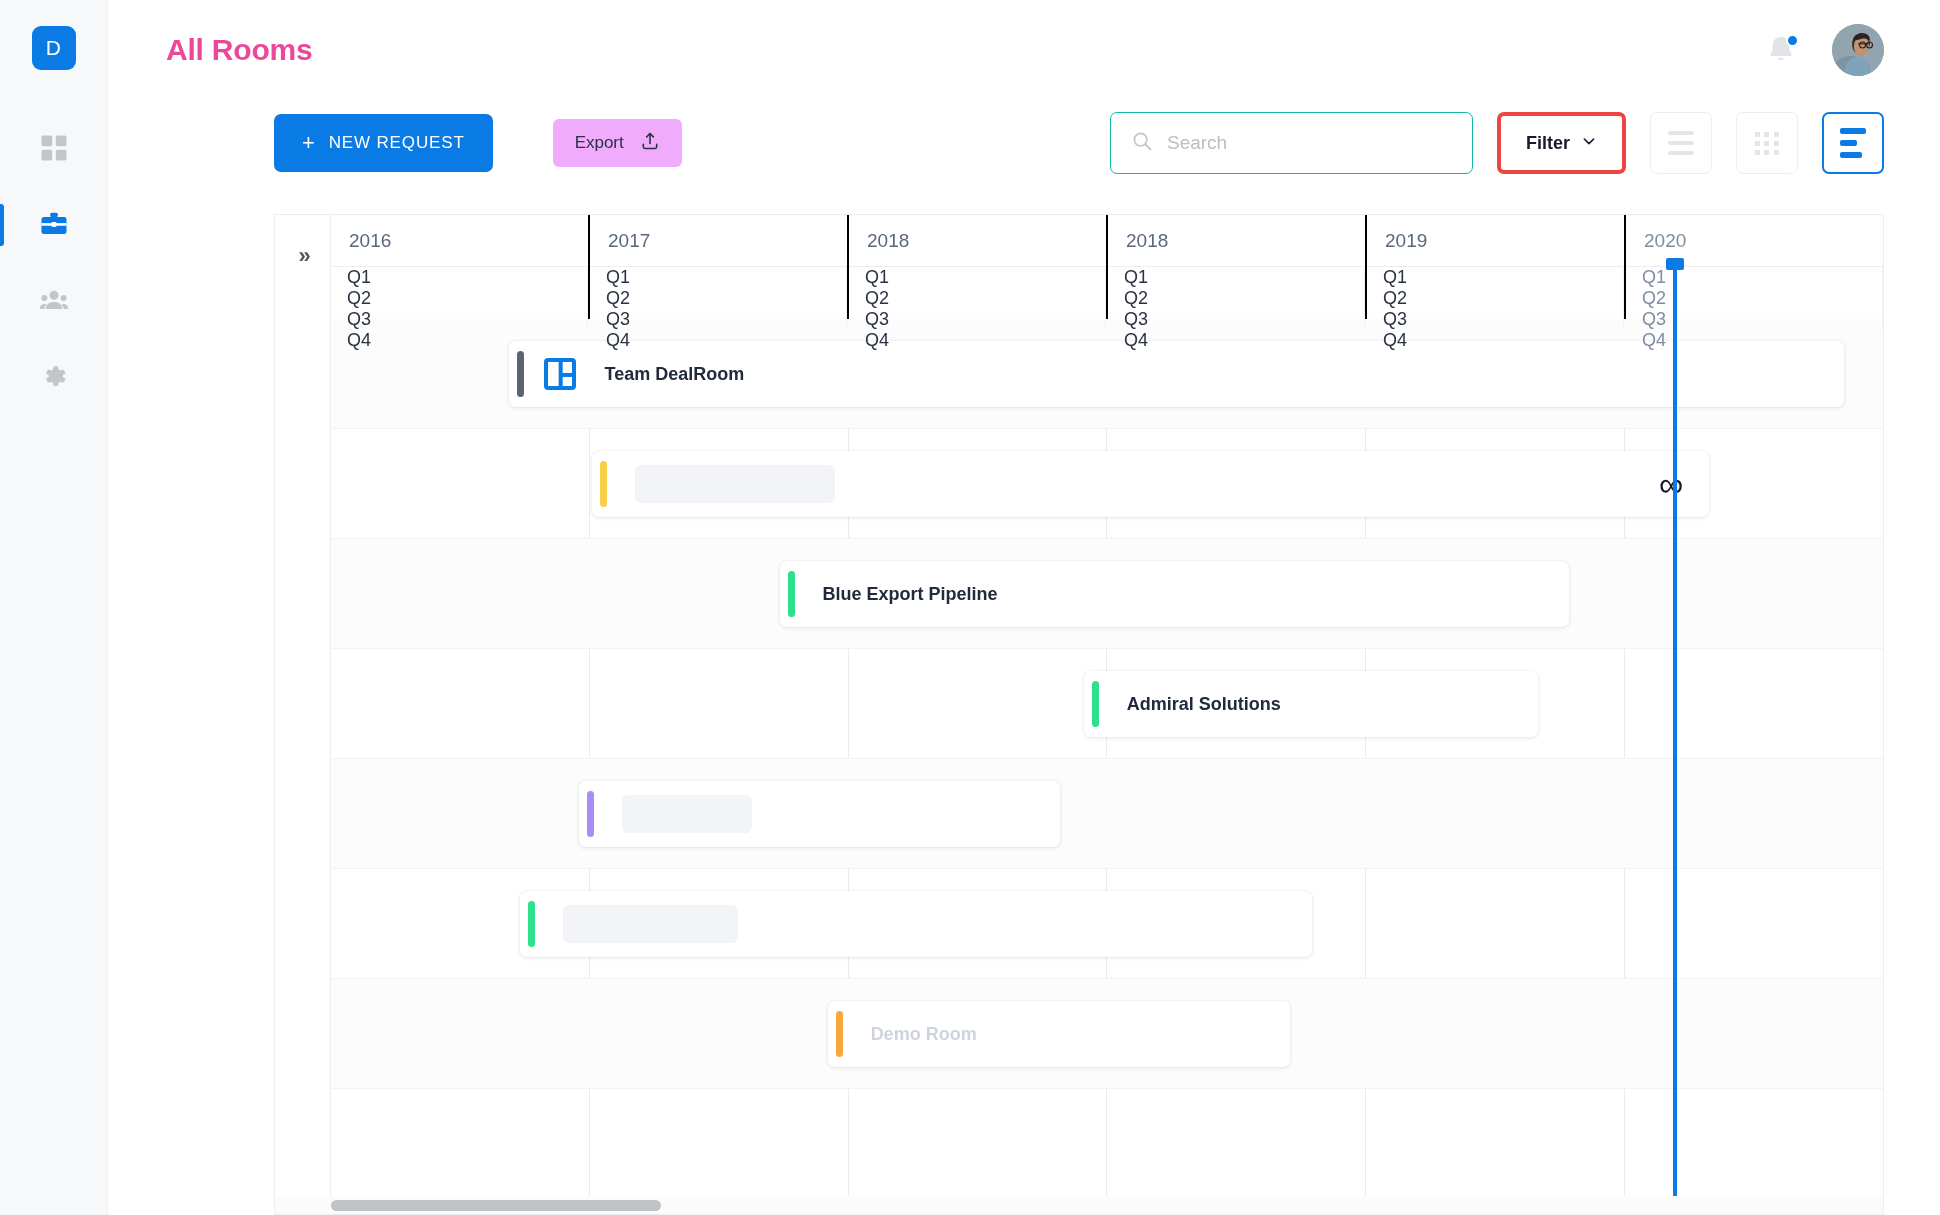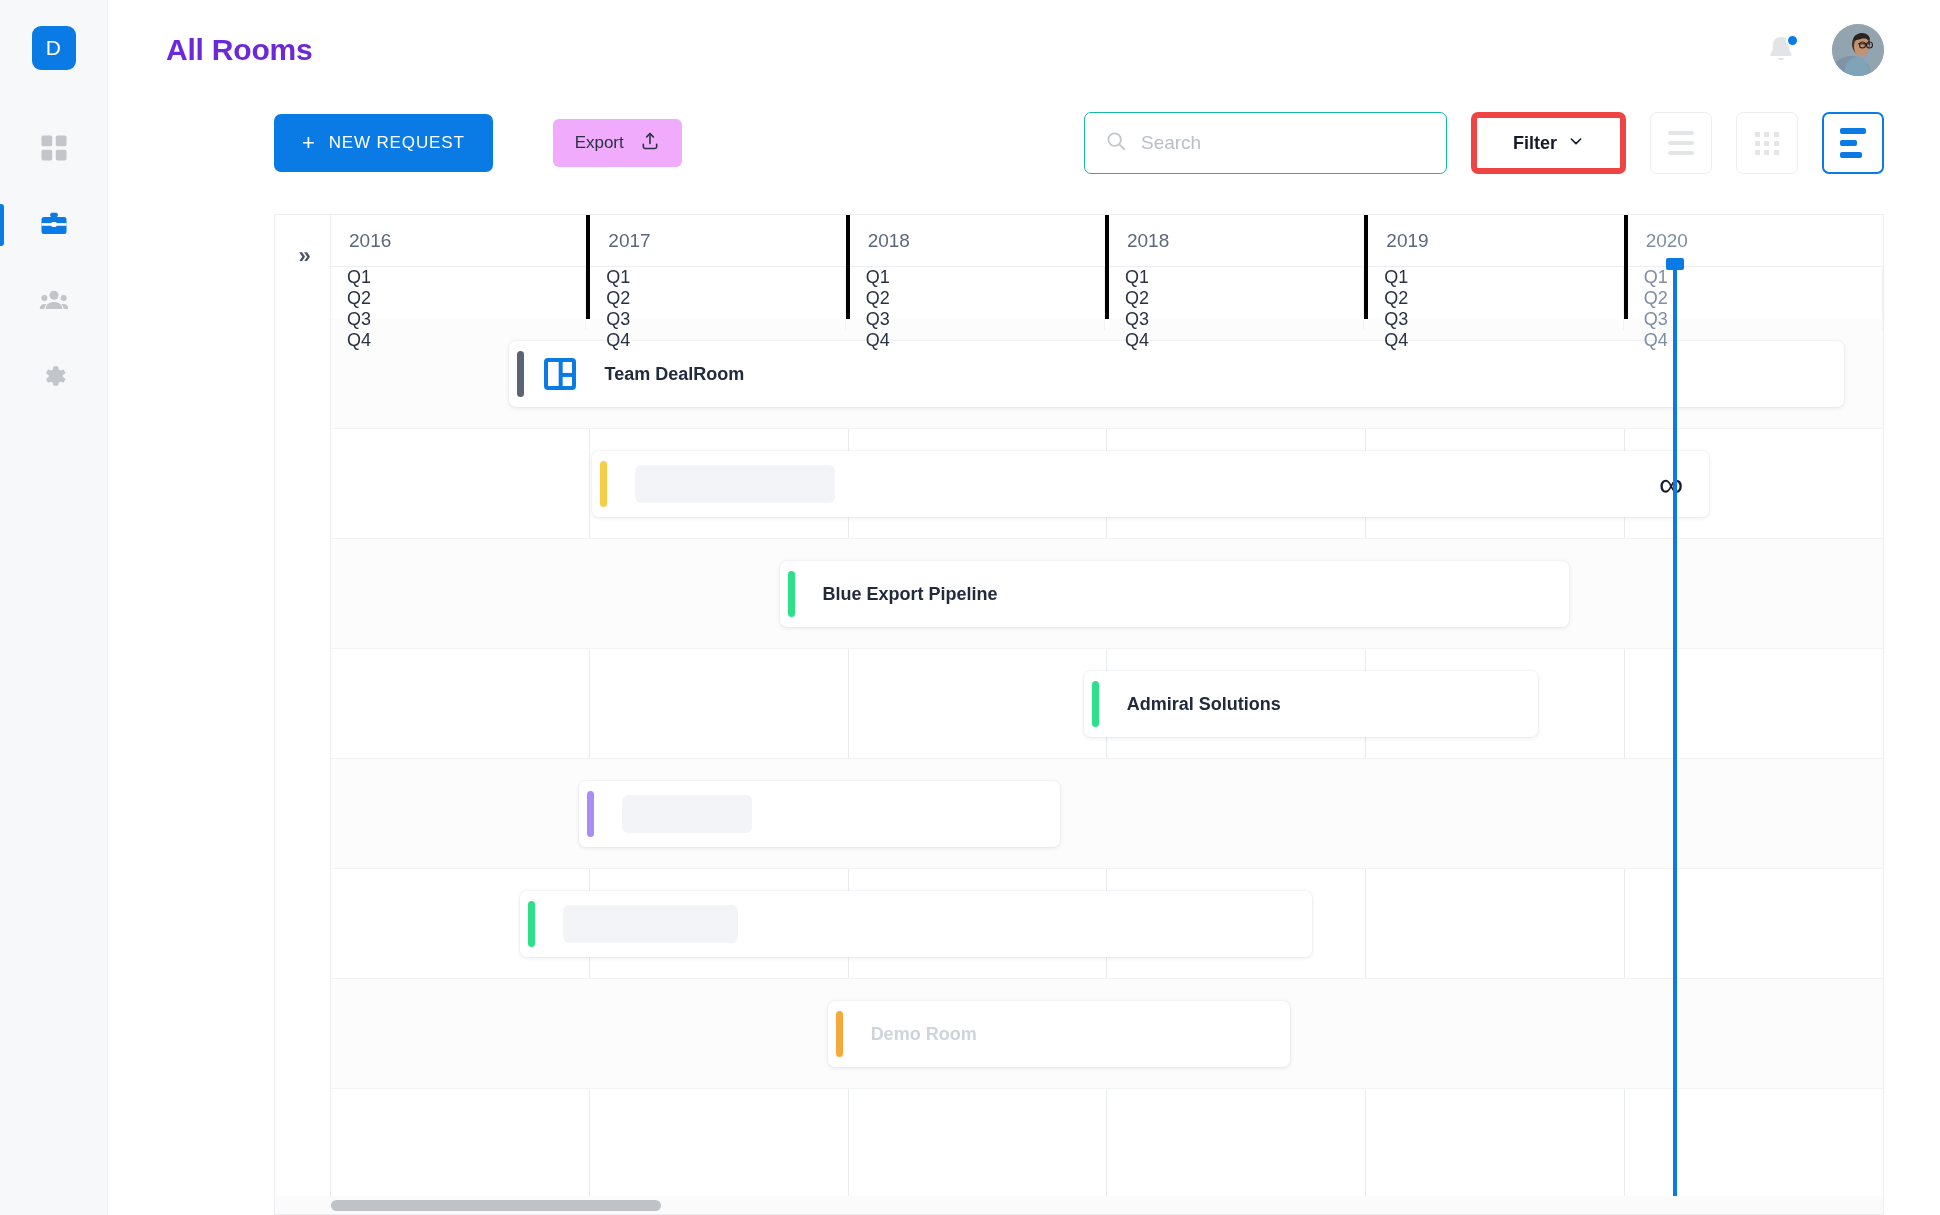--- a/index.html
+++ b/index.html
@@ -39,21 +39,21 @@
   }
   .nav-icon { width: 30px; height: 30px; display: block; }
 
   
   .main { flex: 1; display: flex; flex-direction: column; min-width: 0; position: relative; }
 
   .topbar {
     height: 100px; display: flex; align-items: center;
     padding: 0 56px 0 58px; flex: 0 0 100px;
   }
-  .page-title { font-size: 30px; font-weight: 700; color: #6d28d9; letter-spacing: -.2px; text-align: center; }
+  .page-title { font-size: 30px; font-weight: 700; color: #ec4899; letter-spacing: -.2px; text-align: center; }
   .topbar-spacer { flex: 1; }
   .bell-wrap { position: relative; width: 34px; height: 34px; margin-right: 34px; cursor: pointer; }
   .bell-dot {
     position: absolute; right: -1px; top: 1px;
     width: 13px; height: 13px; border-radius: 50%;
     background: #0a7ae5; border: 2px solid #fff;
   }
   .avatar {
     width: 52px; height: 52px; border-radius: 50%;
     overflow: hidden; cursor: pointer;
@@ -89,22 +89,22 @@
     display: flex; align-items: center; padding: 0 20px; gap: 14px;
   }
   .search-box input {
     border: none; outline: none; background: transparent;
     font-size: 19px; color: #2a3142; width: 100%;
     font-family: "Liberation Sans", sans-serif;
   }
   .search-box input::placeholder { color: #b9bec7; }
 
   .filter-btn {
-    height: 62px; padding: 0 36px; margin-left: 24px;
-    border: 6px solid #ef4444; border-radius: 7px; background: #fff;
+    height: 62px; padding: 0 25px; margin-left: 24px;
+    border: 4px solid #ef4444; border-radius: 7px; background: #fff;
     display: flex; align-items: center; gap: 11px; cursor: pointer;
     font-size: 18px; font-weight: 600; color: #151a2d;
     font-family: "Liberation Sans", sans-serif;
   }
   .view-btn {
     width: 62px; height: 62px; margin-left: 24px;
     border: 1px solid #eceef1; border-radius: 7px; background: #fff;
     display: flex; align-items: center; justify-content: center; cursor: pointer;
   }
   .view-btn.active { border: 2px solid #0a7ae5; }
@@ -127,21 +127,21 @@
   .gantt-head { display: flex; height: 104px; position: relative; z-index: 3; background:#fff; }
   .collapse-cell {
     width: 56px; flex: 0 0 56px;
     border-right: 1px solid #eceef1;
     display: flex; align-items: flex-start; justify-content: center;
     padding-top: 28px; cursor: pointer;
   }
   .chev { color: #4a5568; font-size: 22px; font-weight: 700; letter-spacing: -4px; }
 
   .head-cols { flex: 1; display: flex; min-width: 0; }
-  .year-col { flex: 1 1 0; border-right: 4px solid #000000; display: flex; flex-direction: column; }
+  .year-col { flex: 1 1 0; border-right: 2px solid #000000; display: flex; flex-direction: column; }
   .year-col:last-child { border-right: none; }
   .year-label {
     height: 52px; display: flex; align-items: center;
     padding-left: 18px; font-size: 19px; color: #5a677d; font-weight: 400;
     border-bottom: 1px solid #eceef1;
   }
   .q-row { height: 52px; display: flex; flex-direction: column; }
   .q-cell {
     flex: 1 1 0; display: flex; align-items: center; padding-left: 16px;
     font-size: 18px; color: #2a3142; border-right: 1px solid #f1f3f5;

